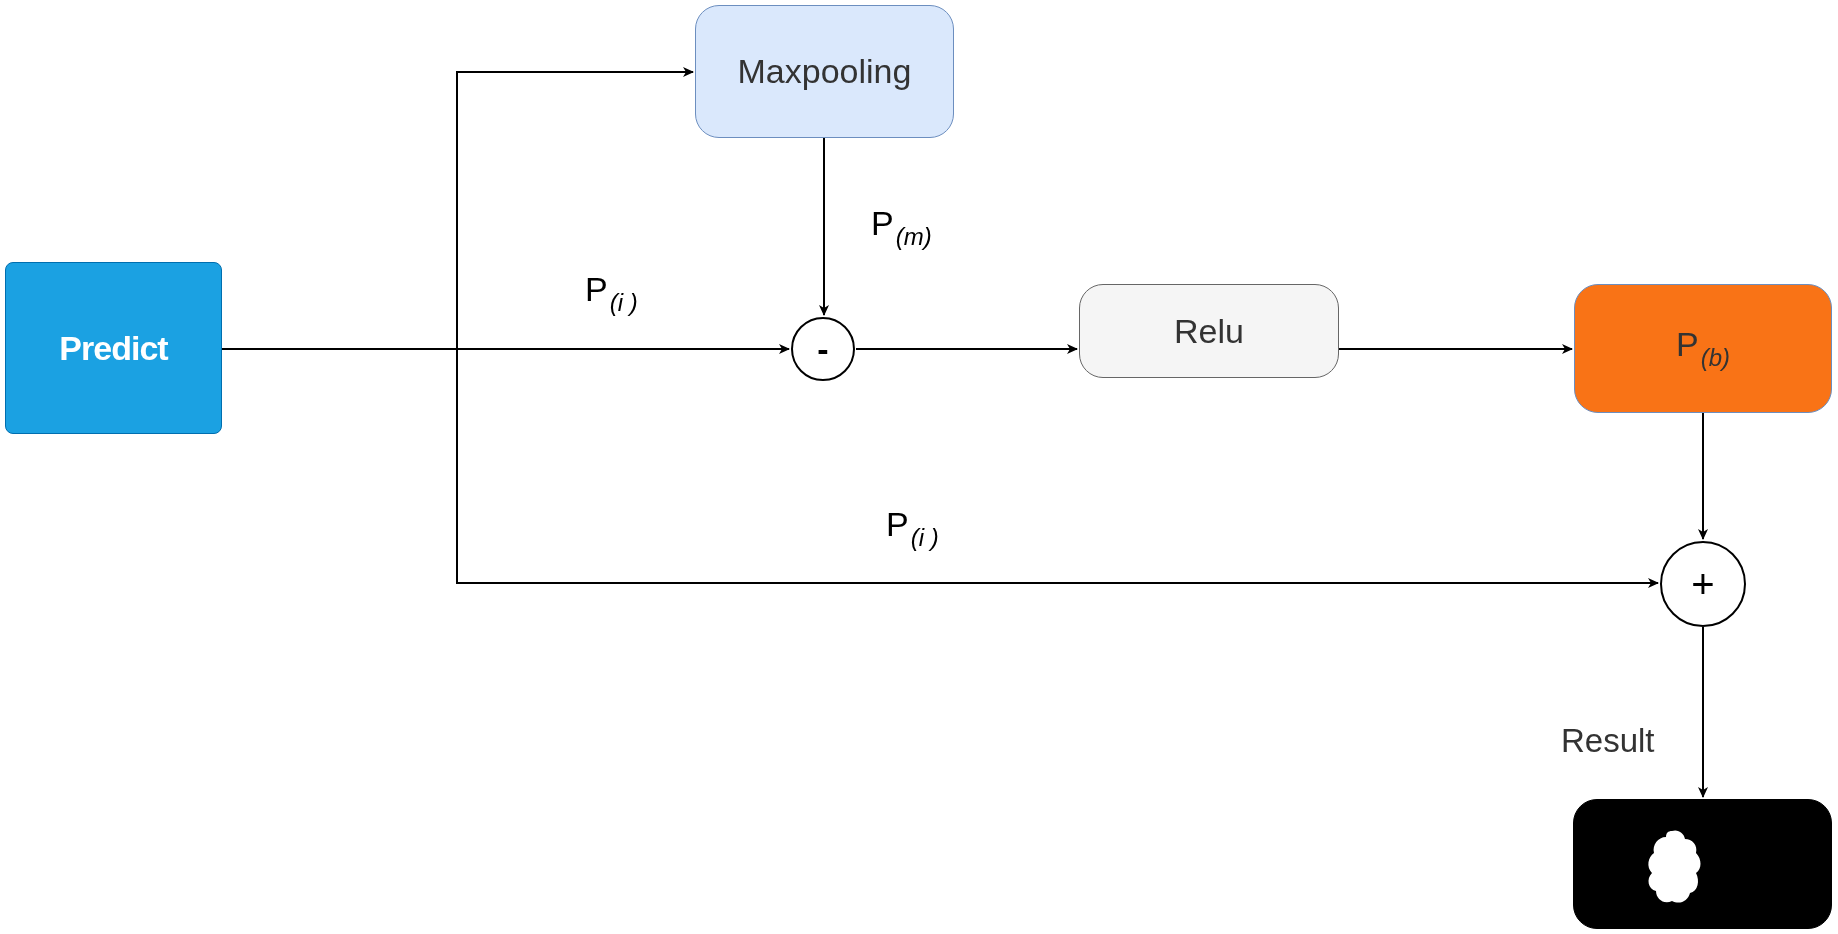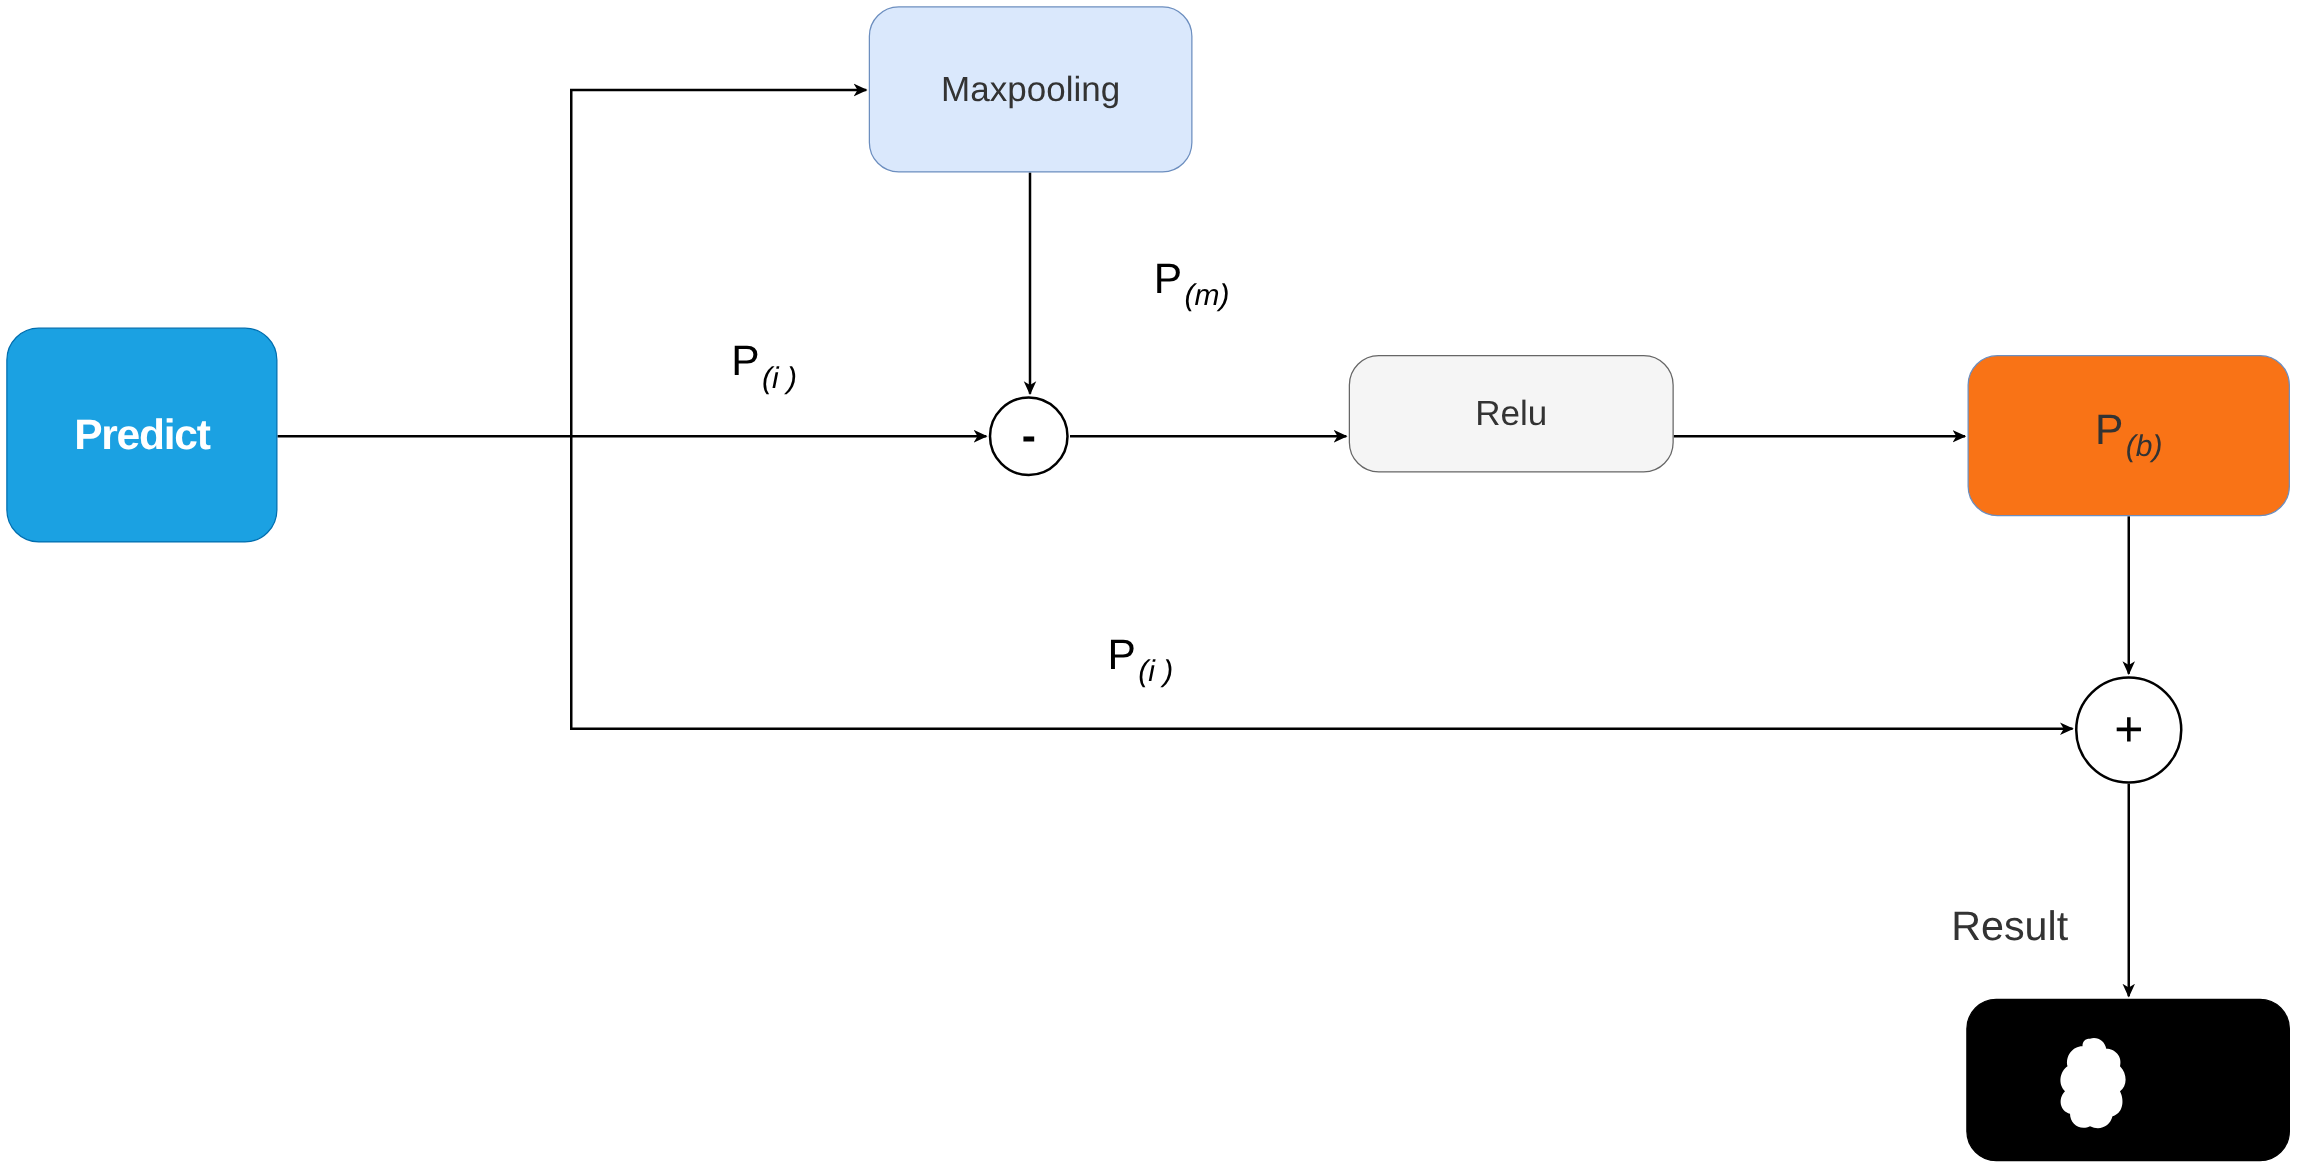--- a/index.html
+++ b/index.html
@@ -1,32 +1,32 @@
 <!DOCTYPE html>
 <html><head>
   <meta charset="utf-8">
   <style>
     html, body { margin: 0; padding: 0; background: #ffffff; }
     #canvas { position: relative; width: 1838px; height: 934px; overflow: hidden; background: #ffffff; font-family: "Liberation Sans", sans-serif; }
     #wires { position: absolute; left: 0; top: 0; }
     .node { position: absolute; box-sizing: border-box; border-radius: 24px; display: flex; align-items: center; justify-content: center; }
-    .node-label { font-size: 28px; color: #333333; }
-    #predict { left: 5px; top: 262px; width: 217px; height: 172px; background: #1ba1e2; border: 1.5px solid #006eaf; border-radius: 26px; }
+    .node-label { font-size: 34px; color: #333333; }
+    #predict { left: 5px; top: 262px; width: 217px; height: 172px; background: #1ba1e2; border: 1.5px solid #006eaf; border-radius: 8px; }
     #predict .node-label { color: #ffffff; font-weight: bold; font-size: 34px; letter-spacing: -1px; }
     #maxpool { left: 695px; top: 5px; width: 259px; height: 133px; background: #dae8fc; border: 1.5px solid #6c8ebf; }
     #relu { left: 1079px; top: 284px; width: 260px; height: 94px; background: #f5f5f5; border: 1.5px solid #666666; }
     #pb { left: 1574px; top: 284px; width: 258px; height: 129px; background: #f97316; border: 1.5px solid #6c8ebf; }
     #result { left: 1573px; top: 799px; width: 259px; height: 130px; background: #000000; border: 1.5px solid #000000; }
     .op { position: absolute; box-sizing: border-box; border: 2px solid #000000; border-radius: 50%; background: #ffffff; display: flex; align-items: center; justify-content: center; font-size: 34px; color: #000000; }
     #minus-op { left: 791px; top: 317px; width: 64px; height: 64px; font-weight: bold; }
     #plus-op { left: 1660px; top: 541px; width: 86px; height: 86px; font-size: 40px; }
     .edge-label { position: absolute; font-size: 34px; color: #000000; white-space: nowrap; line-height: 1; }
     .edge-label sub { font-size: 24px; font-style: italic; vertical-align: -10px; margin-left: 2px; }
     #lbl-pi-top { left: 585px; top: 272px; }
-    #lbl-pm { left: 923px; top: 206px; }
+    #lbl-pm { left: 871px; top: 206px; }
     #lbl-pi-bottom { left: 886px; top: 507px; }
     #lbl-result { left: 1561px; top: 724px; font-size: 33px; color: #333333; }
     #blob { position: absolute; left: 1644px; top: 829px; }
   </style>
 </head>
 <body>
 
 <div id="canvas">
 
   <svg id="wires" width="1838" height="934">

